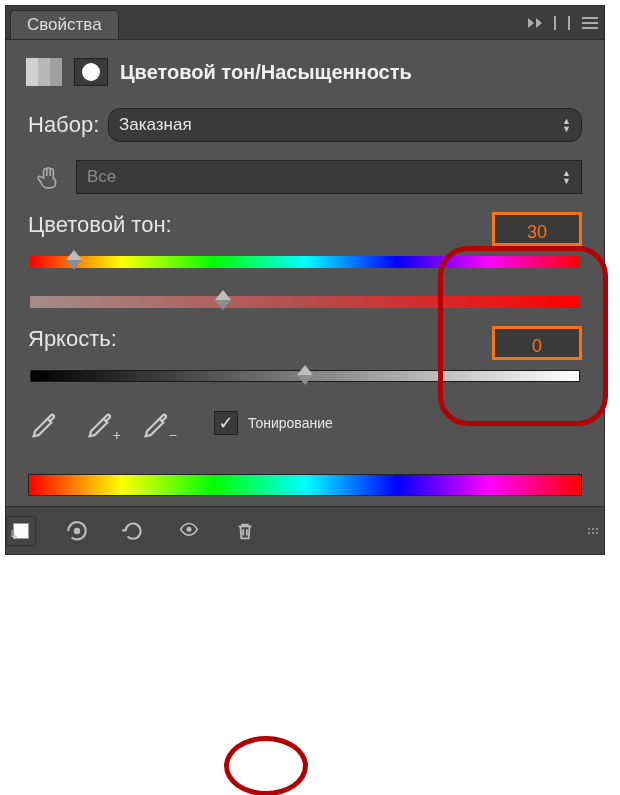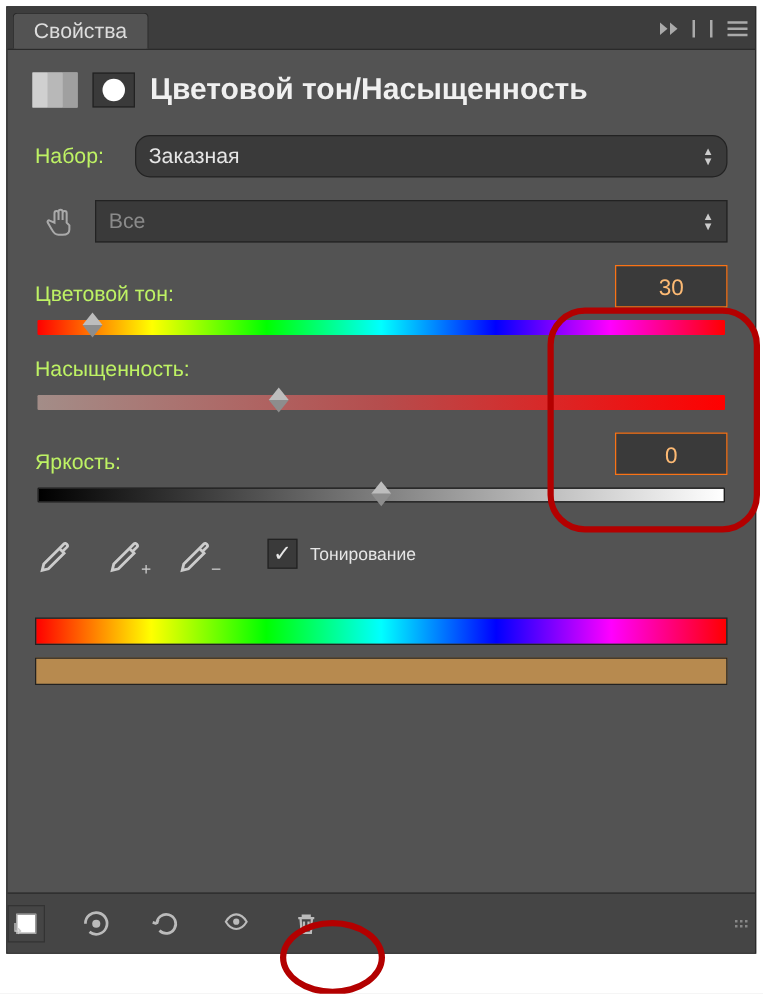--- a/index.html
+++ b/index.html
@@ -1,19 +1,19 @@
 <!DOCTYPE html>
 <html><head>
 <meta charset="utf-8">
 <style>
   * { box-sizing: border-box; margin: 0; padding: 0; }
   html, body { width: 620px; height: 795px; background: #fff; font-family: Arial, sans-serif; overflow: hidden; }
   .panel {
     width: 600px;
-    height: 758px;
+    height: 550px;
     margin: 5px;
     background: #535353;
     border: 1px solid #2a2a2a;
     position: relative;
     color: #e6e6e6;
   }
   
   .tabbar {
     height: 34px;
     background: #3d3d3d;
@@ -61,25 +61,25 @@
   .adj-icon .b1 { background: #d0d0d0; }
   .adj-icon .b2 { background: #b8b8b8; }
   .adj-icon .b3 { background: #a0a0a0; }
   .mask-thumb {
     width: 34px; height: 28px;
     background: #3a3a3a;
     border: 1px solid #222;
     display: flex; align-items: center; justify-content: center;
   }
   .mask-thumb .circle { width: 18px; height: 18px; border-radius: 50%; background: #fff; }
-  .header-title { font-size: 24px; font-weight: bold; color: #f0f0f0; }
+  .header-title { font-size: 20px; font-weight: bold; color: #f0f0f0; }
   
   .content { padding: 0 22px; position: relative; }
   .row { display: flex; align-items: center; margin-bottom: 14px; }
-  .label { font-size: 17px; color: #bef264; min-width: 80px; }
+  .label { font-size: 22px; color: #e5e5e5; min-width: 80px; }
   .select {
     flex: 1;
     height: 34px;
     background: #3a3a3a;
     border: 1px solid #222;
     display: flex;
     align-items: center;
     justify-content: space-between;
     padding: 0 10px;
     font-size: 17px;
@@ -88,30 +88,30 @@
   .select.enabled { color: #e6e6e6; border-radius: 12px; }
   .chevs { display: flex; flex-direction: column; font-size: 9px; line-height: 8px; color: #ccc; }
   .hand-icon {
     width: 42px; height: 42px;
     display: flex; align-items: center; justify-content: center;
     color: #aaa;
     font-size: 26px;
   }
   
   .slider-block { margin-top: 12px; margin-bottom: 18px; }
-  .slider-head { display: flex; align-items: flex-end; justify-content: space-between; margin-bottom: 10px; }
+  .slider-head { display: flex; align-items: flex-start; justify-content: space-between; margin-bottom: 10px; }
   .slider-head .label { min-width: auto; }
   .valbox {
     width: 90px; height: 34px;
     background: #3a3a3a;
-    border: 1px solid #f97316;
+    border: 3px solid #f97316;
     text-align: center;
     line-height: 34px;
     font-size: 18px;
-    color: #fdba74;
+    color: #f97316;
   }
   .track {
     height: 12px;
     position: relative;
     border-radius: 1px;
     margin: 0 2px;
   }
   .hue-track { background: linear-gradient(to right, #ff0000, #ffff00, #00ff00, #00ffff, #0000ff, #ff00ff, #ff0000); }
   .sat-track { background: linear-gradient(to right, #a38d88, #b54d4d, #ff0000); }
   .light-track { background: linear-gradient(to right, #000, #fff); border: 1px solid #1a1a1a; }
@@ -271,21 +271,20 @@
         <span class="label">Цветовой тон:</span>
         <div class="valbox">30</div>
       </div>
       <div class="track hue-track">
         <div class="thumb" style="left:8%"></div>
       </div>
     </div>
 
     <div class="slider-block">
       <div class="slider-head">
-        <span class="label">Насыщенность:</span>
       </div>
       <div class="track sat-track">
         <div class="thumb" style="left:35%"></div>
       </div>
     </div>
 
     <div class="slider-block">
       <div class="slider-head">
         <span class="label">Яркость:</span>
         <div class="valbox">0</div>

